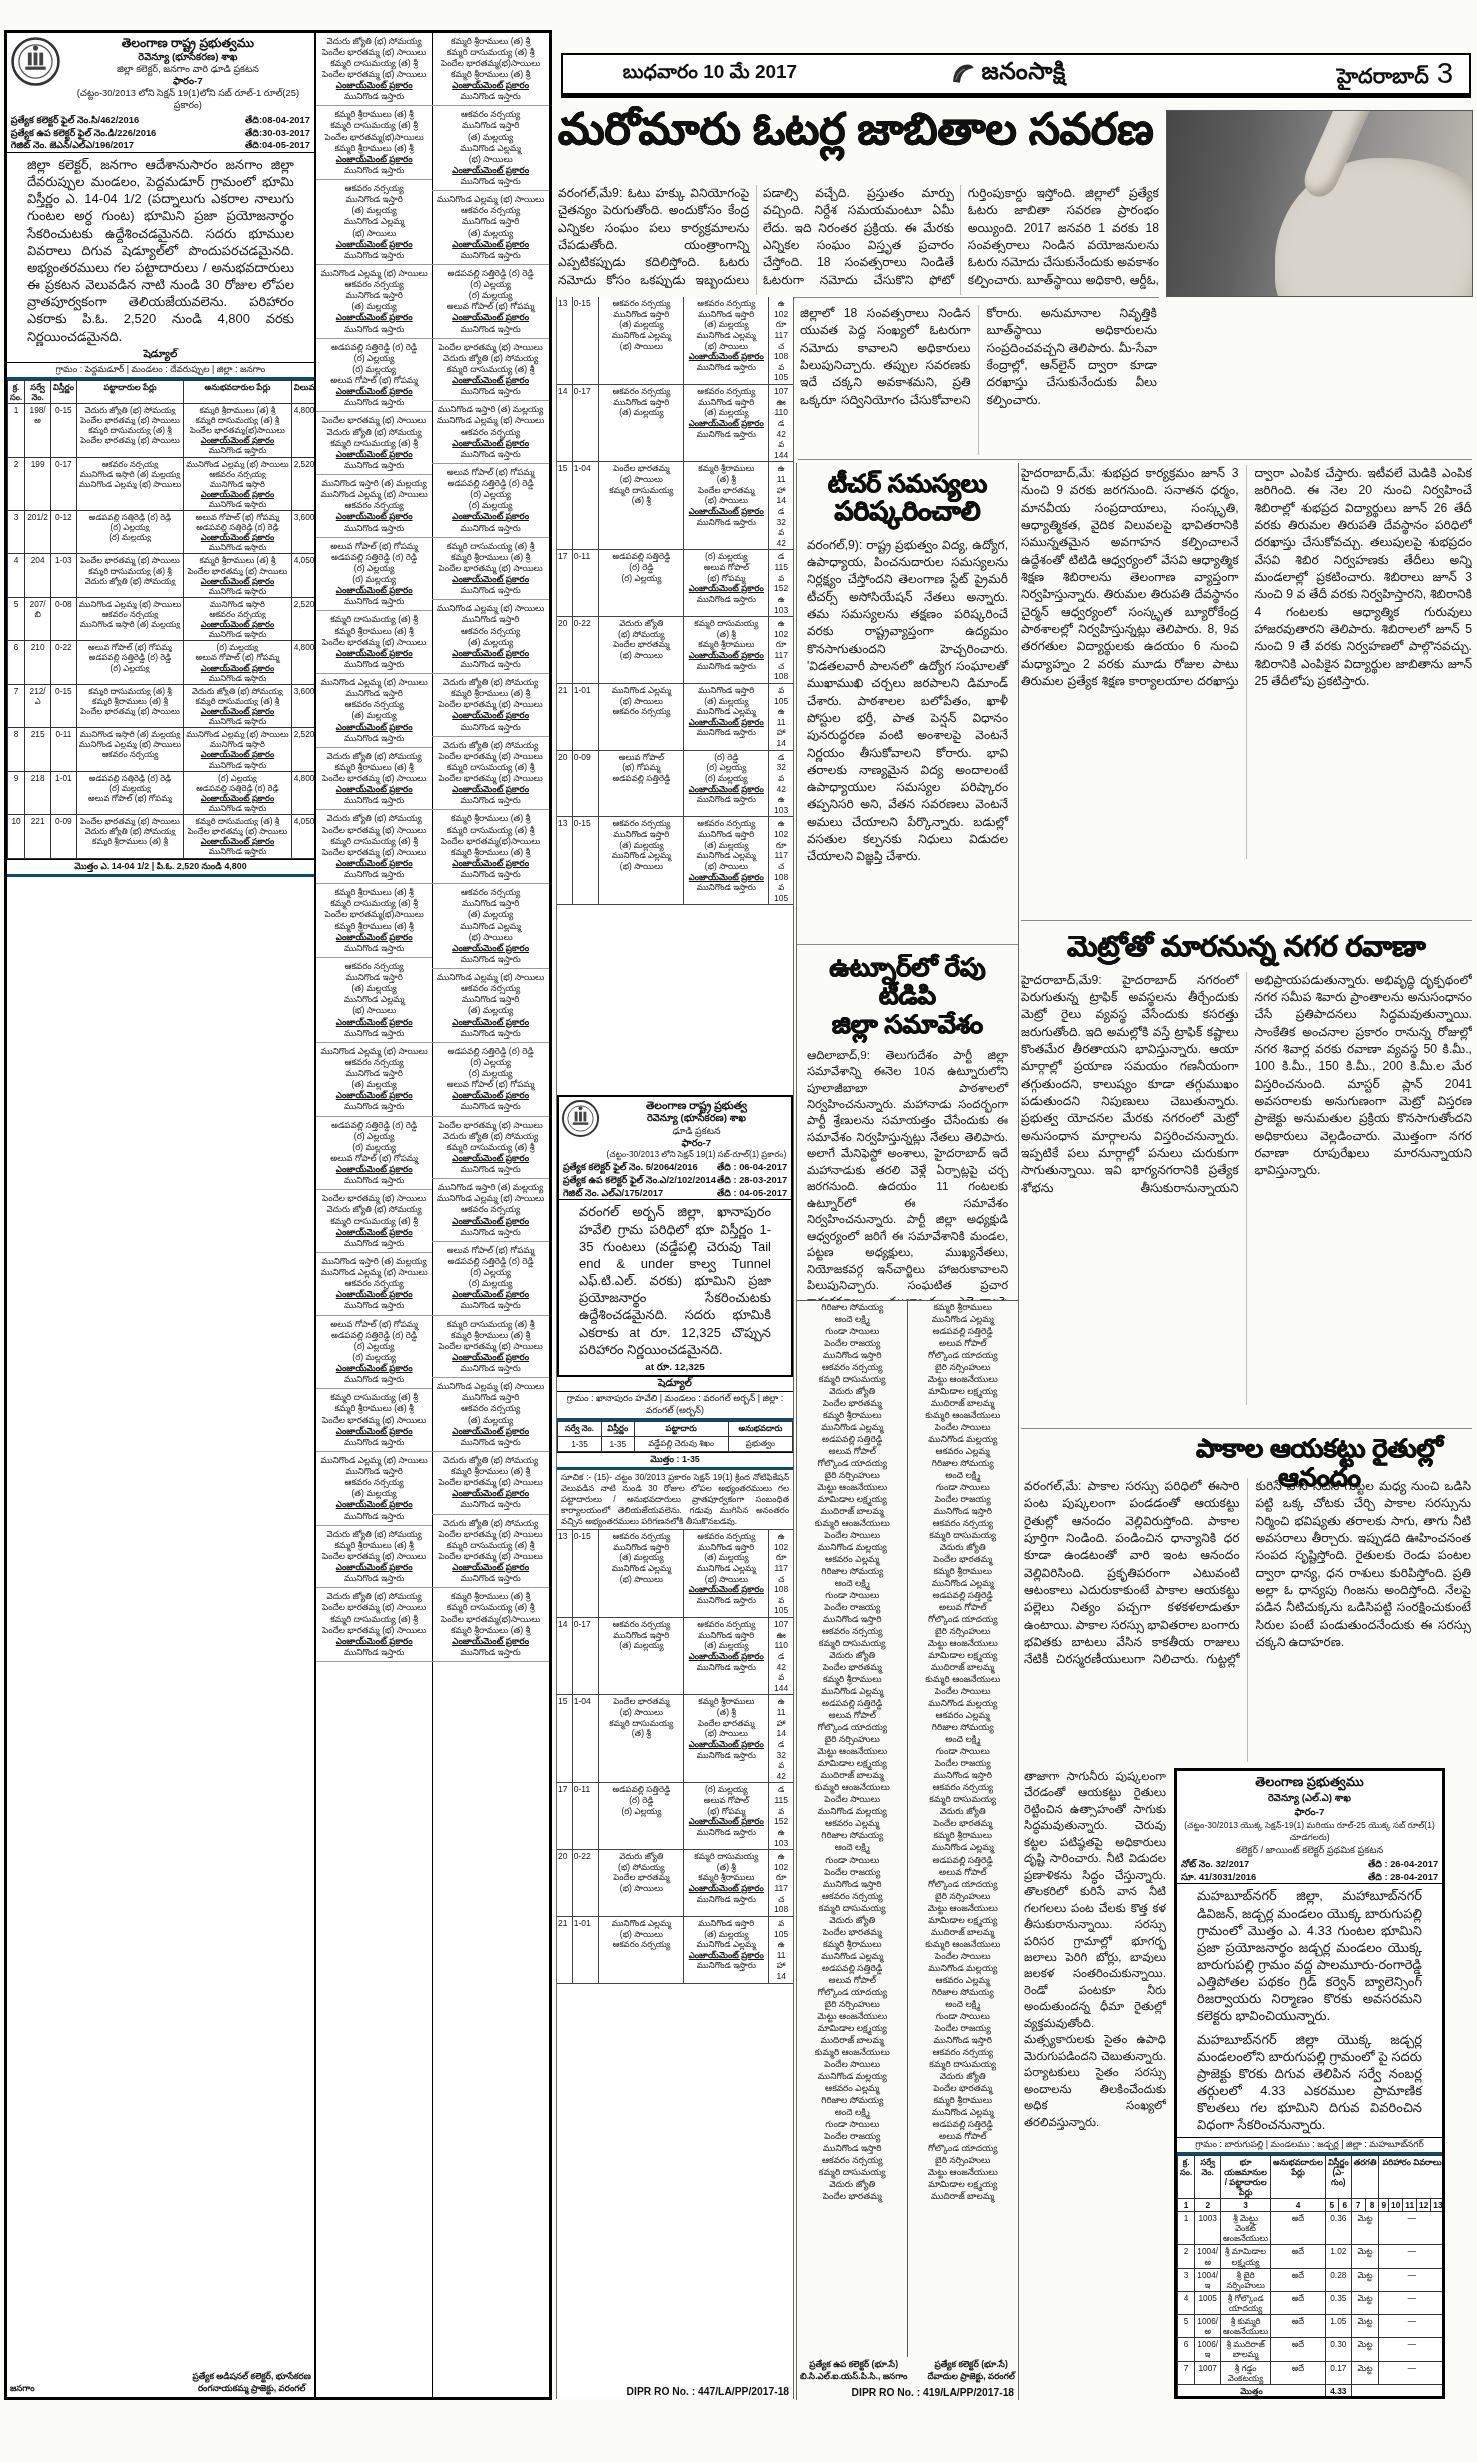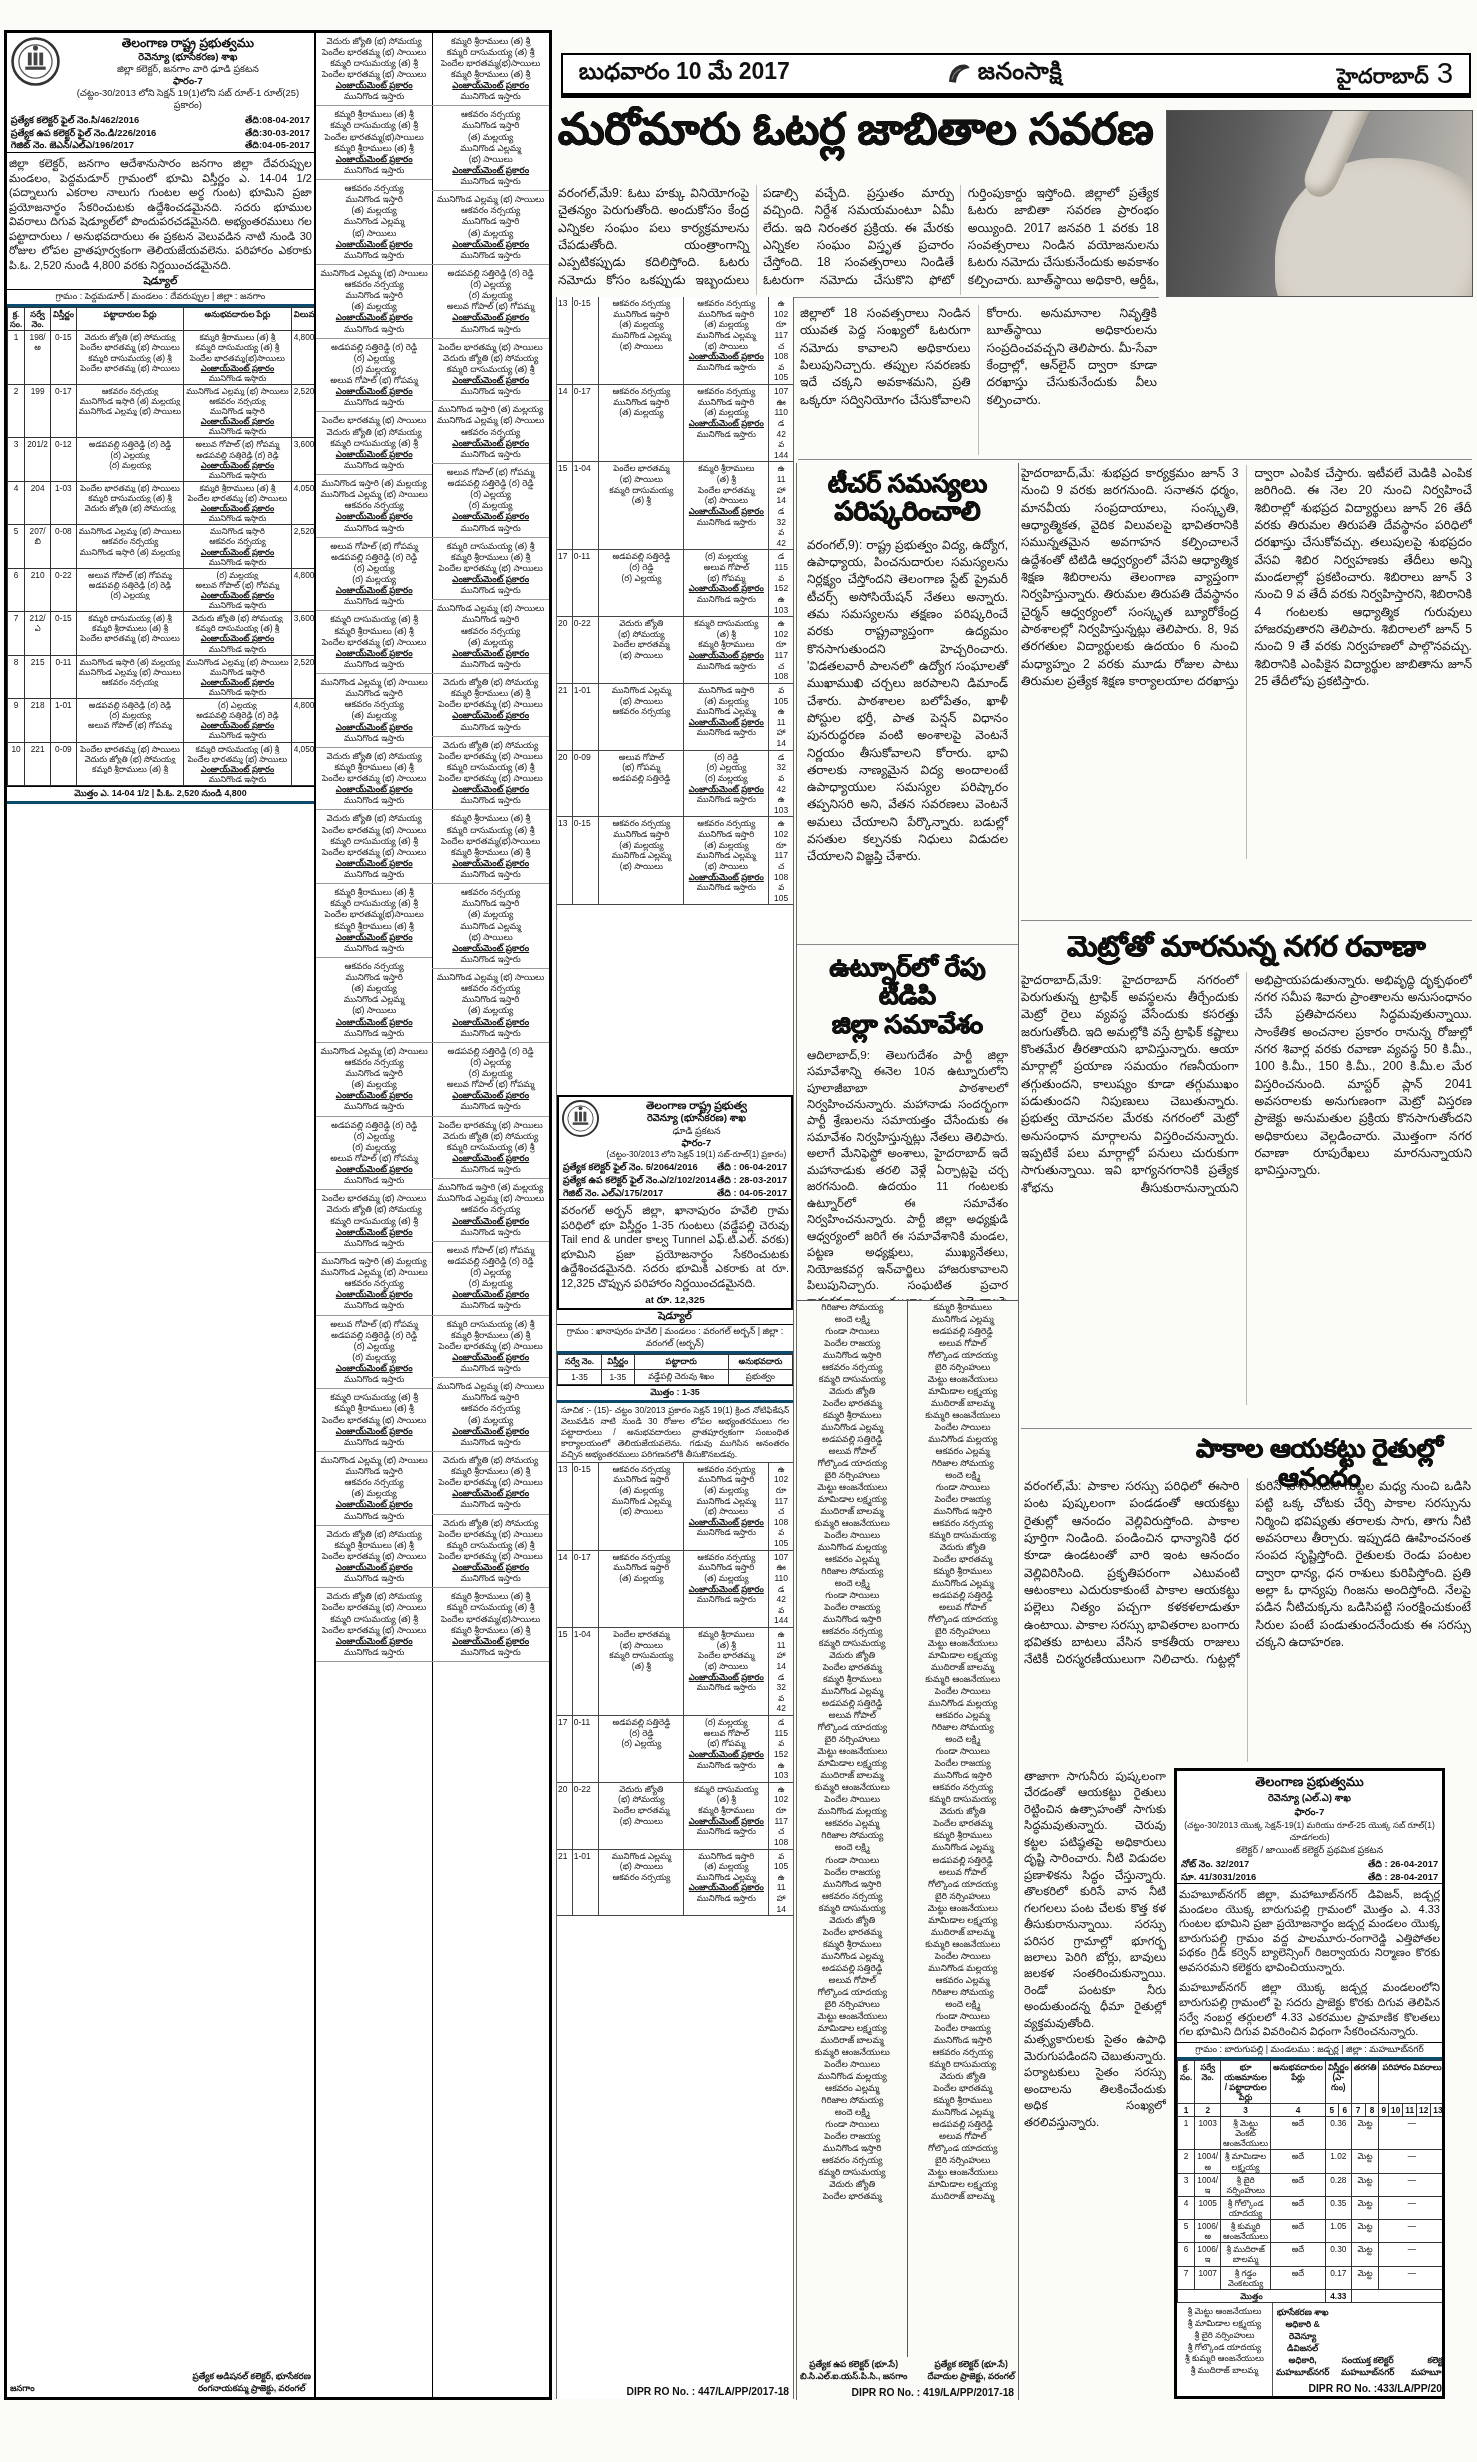--- a/index.html
+++ b/index.html
@@ -6,36 +6,36 @@
   .page{position:relative;width:1478px;height:2463px;background:#fbfbf7;color:#111;
         font-family:"Liberation Sans",sans-serif;overflow:hidden;}
   .abs{position:absolute;}
   .b{font-weight:bold;}
   .ctr{text-align:center;}
   .fatty{text-shadow:0.5px 0 #000,-0.5px 0 #000;}
   .hrline{position:absolute;height:1px;background:#888;}
   
   .masthead{display:flex;align-items:center;justify-content:space-between;padding:0 15.8px;
     border:2px solid #000;border-bottom:5.9px solid #000;background:#fff;box-sizing:border-box;}
-  .masthead .date{font-size:23px;font-weight:bold;}
+  .masthead .date{font-size:19px;font-weight:bold;margin-left:44px;}
   .logo{display:flex;align-items:center;gap:5.9px;margin-right:118px;}
   .logo .nm{font-size:23.6px;font-weight:bold;letter-spacing:0.5px;}
   .citypg{display:flex;align-items:baseline;gap:7.9px;}
   .citypg .c{font-size:20.7px;font-weight:bold;}
   .citypg .n{font-size:29.6px;}
   
   .adbox{border:3px solid #000;background:#fff;box-sizing:border-box;}
   .ad-head-row{display:flex;align-items:flex-start;gap:3.9px;padding:3px;}
   .emb{flex:0 0 auto;}
   .ad-titles{flex:1;text-align:center;line-height:1.25;}
   .t1{font-size:12.3px;font-weight:bold;}
   .t2{font-size:9.9px;font-weight:bold;}
   .t3{font-size:9.4px;}
   .refrow{display:flex;justify-content:space-between;font-size:9.4px;font-weight:bold;padding:0 3.9px;line-height:1.35;}
-  .adpara{font-size:11px;line-height:1.32;text-align:justify;padding:3px 2px;border-top:1px solid #000;}
+  .adpara{font-size:13px;line-height:1.32;text-align:justify;padding:3px 20px;border-top:1px solid #000;}
   .schedttl{font-size:10.3px;font-weight:bold;text-align:center;}
   .schedmeta{font-size:8.9px;text-align:center;border-top:1px solid #000;border-bottom:3px solid #0c4a6e;padding:1px 2px;}
   table.sched{border-collapse:collapse;width:100%;}
   table.sched th,table.sched td{border:1px solid #333;font-size:8.3px;line-height:1.22;padding:1px 2px;
     text-align:center;vertical-align:top;}
   .names-cell div{white-space:nowrap;overflow:hidden;}
   .enj{text-decoration:underline;font-weight:bold;}
   .namescol{column-count:2;column-gap:0;column-rule:1px solid #000;font-size:8.7px;line-height:1.28;
     text-align:center;overflow:hidden;height:100%;}
   .grp{break-inside:avoid;padding:3px 2px;border-bottom:1px solid #999;}

